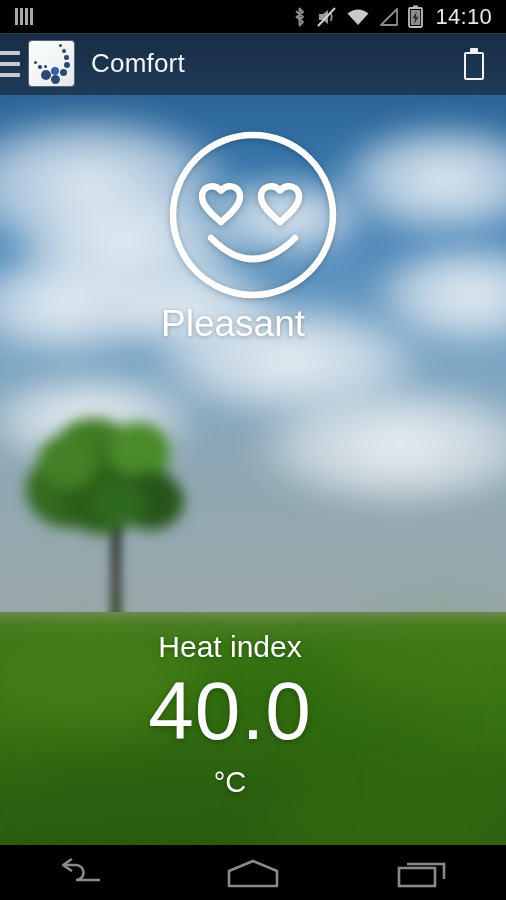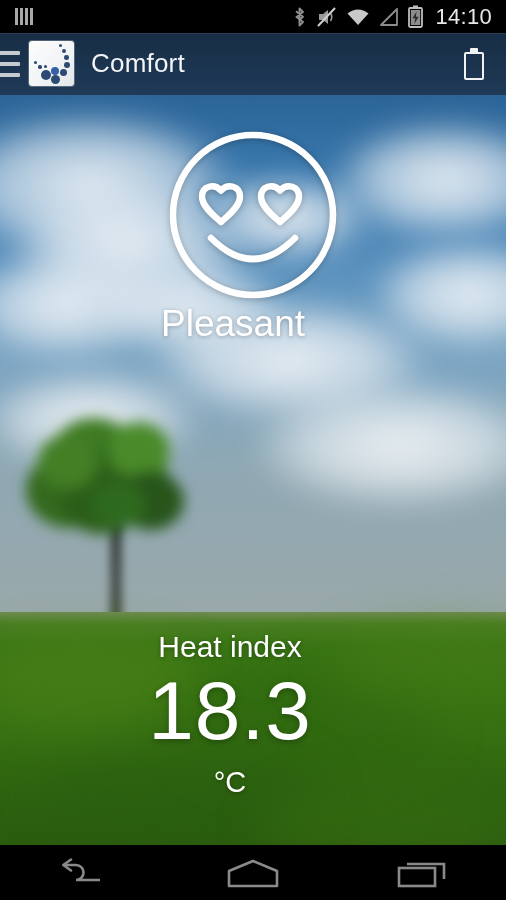--- a/index.html
+++ b/index.html
@@ -326,21 +326,21 @@
                  C133 58, 121 55, 114 62.5 Z" fill="none" stroke="#ffffff" stroke-width="6.5" stroke-linejoin="round"></path>
 
         <path d="M45 110 Q87 152, 129 110" fill="none" stroke="#ffffff" stroke-width="6.5" stroke-linecap="round"></path>
       </svg>
     </div>
 
     <div id="status-label">Pleasant</div>
 
     <div id="readout">
       <span id="readout-label">Heat index</span>
-      <span id="readout-value">18.3</span>
+      <span id="readout-value">40.0</span>
       <span id="readout-unit">°C</span>
     </div>
   </div>
 
   <div id="nav-bar">
     <div class="nav-btn">
       <svg width="52" height="30" viewBox="0 0 52 30">
         <path d="M42 22 L18 22 A7.5 7.5 0 0 0 18 7 L6 7" fill="none" stroke="#8a8a8a" stroke-width="2.6" stroke-linecap="butt"></path>
         <path d="M13 1.5 L5.3 7 L13 12.5" fill="none" stroke="#8a8a8a" stroke-width="2.6" stroke-linejoin="round" stroke-linecap="round"></path>
       </svg>

